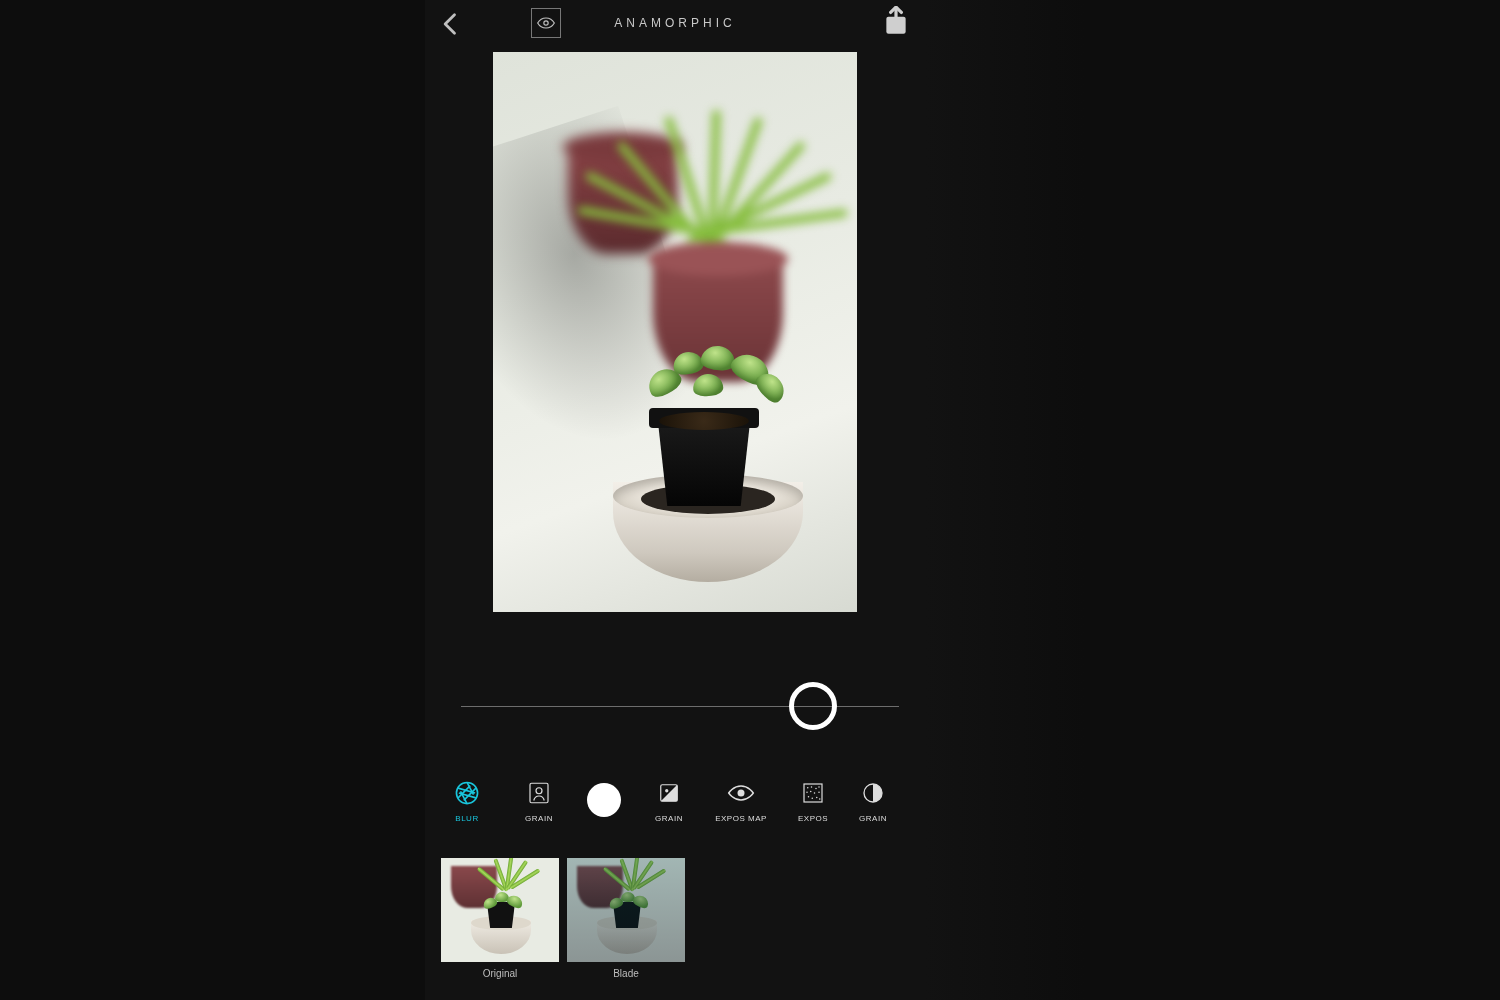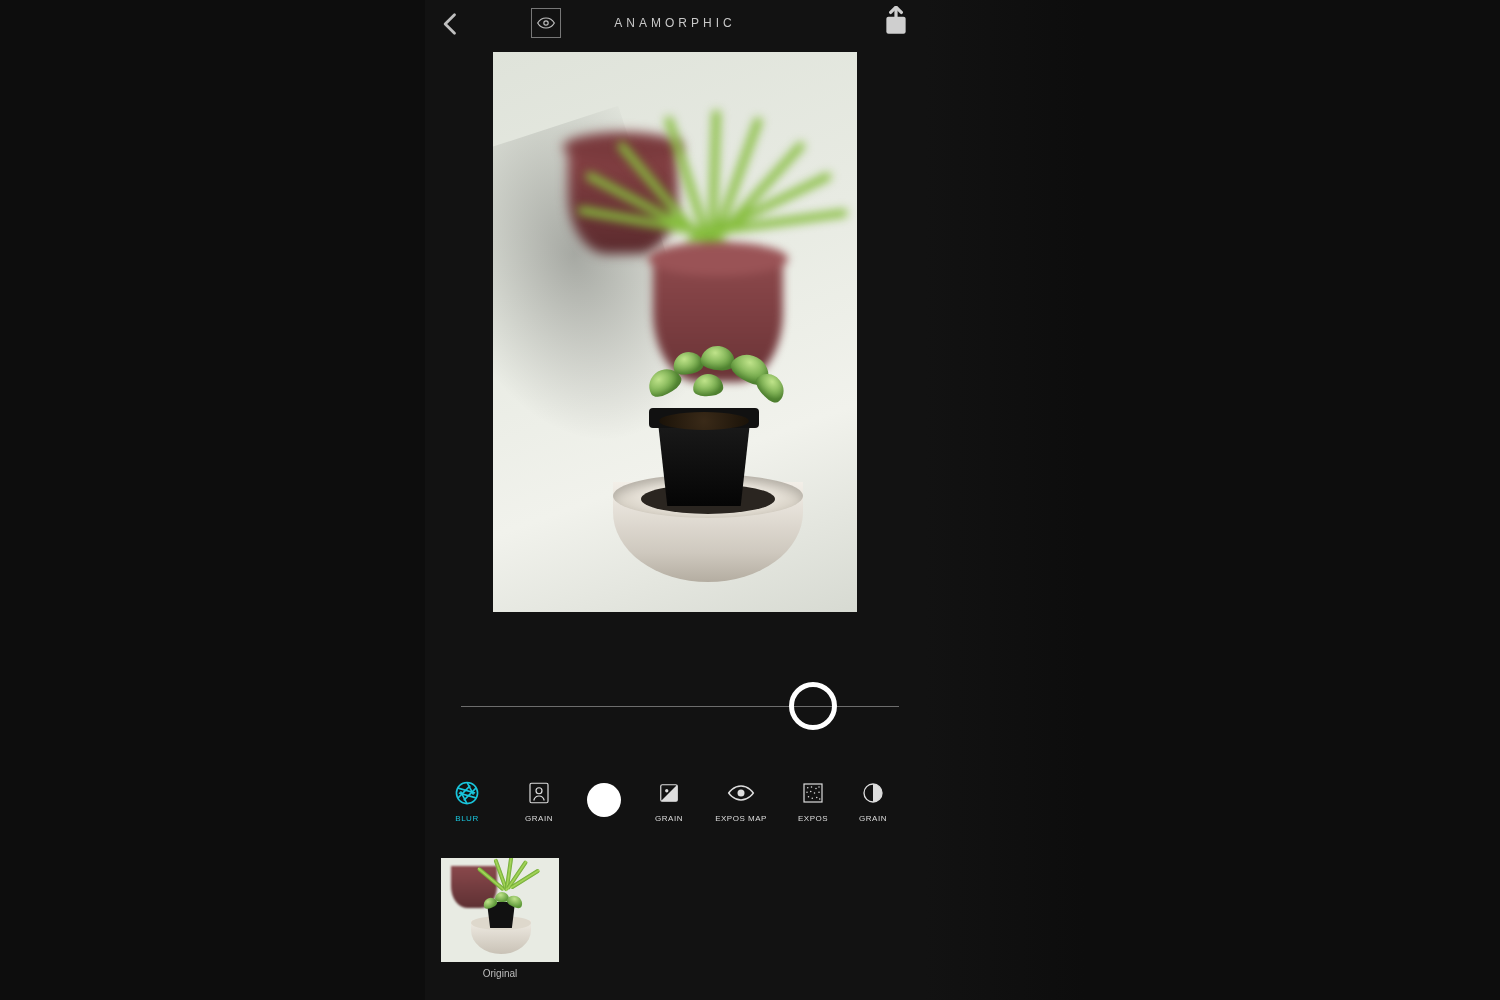--- a/index.html
+++ b/index.html
@@ -239,17 +239,39 @@
             <div class="mini-rim"></div>
             <div class="mini-pot"></div>
           <div class="mini-jade">
               <div class="mj" style="left:0;top:6px;width:14px;height:10px;transform:rotate(-24deg);"></div>
               <div class="mj" style="left:12px;top:0;width:14px;height:10px;"></div>
               <div class="mj" style="left:24px;top:4px;width:16px;height:11px;transform:rotate(26deg);"></div>
             </div>
         </div>
         <div class="cap">Original</div>
       </div>
+      <div class="filter">
+        <div class="thumb-img">
+          <div class="mini-back"></div>
+          <div class="mini-leaves">
+            <div class="ml" style="left:40px;top:8px;transform:rotate(-50deg);"></div>
+            <div class="ml" style="left:50px;top:4px;transform:rotate(-20deg);"></div>
+            <div class="ml" style="left:58px;top:2px;transform:rotate(8deg);"></div>
+            <div class="ml" style="left:66px;top:4px;transform:rotate(34deg);"></div>
+            <div class="ml" style="left:74px;top:8px;transform:rotate(58deg);"></div>
+          </div>
+          <div class="mini-bowl"></div>
+            <div class="mini-rim"></div>
+            <div class="mini-pot"></div>
+          <div class="mini-jade">
+              <div class="mj" style="left:0;top:6px;width:14px;height:10px;transform:rotate(-24deg);"></div>
+              <div class="mj" style="left:12px;top:0;width:14px;height:10px;"></div>
+              <div class="mj" style="left:24px;top:4px;width:16px;height:11px;transform:rotate(26deg);"></div>
+            </div>
+          <div class="tint-blade"></div>
+        </div>
+        <div class="cap">Blade</div>
+      </div>
     </div>
 
   </div>
   <div class="right-fade"></div>
 </div>
 
 </body></html>

